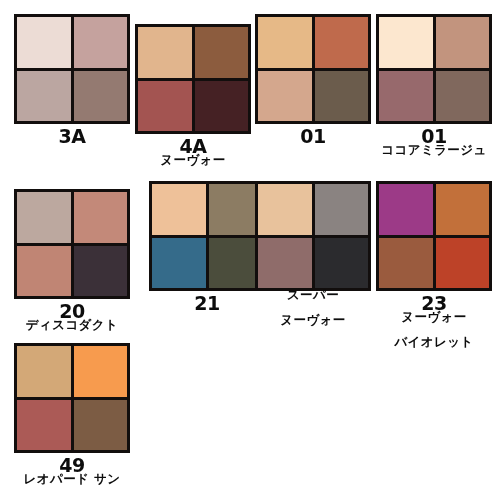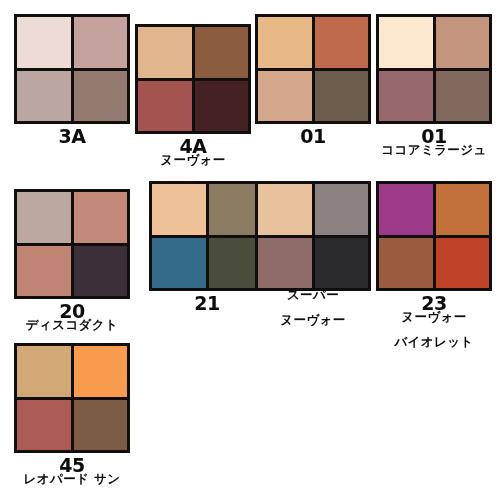--- a/index.html
+++ b/index.html
@@ -172,17 +172,17 @@
       </div>
     </div>
     <div class="palette" style="left: 14px; top: 343px;">
       <div class="swatch-box" style="background: rgb(18, 14, 13); border-color: rgb(18, 14, 13);">
         <div class="swatch" title="#d3a877" style="background: rgb(211, 168, 119);"></div>
         <div class="swatch" title="#f79b4e" style="background: rgb(247, 155, 78);"></div>
         <div class="swatch" title="#ab5a56" style="background: rgb(171, 90, 86);"></div>
         <div class="swatch" title="#7c5c44" style="background: rgb(124, 92, 68);"></div>
       </div>
       <div class="caption">
-        <div class="code">45</div>
+        <div class="code">49</div>
         <div class="name"><span>レオパード サン</span></div>
       </div>
     </div>
   </div>
 
 </body></html>

